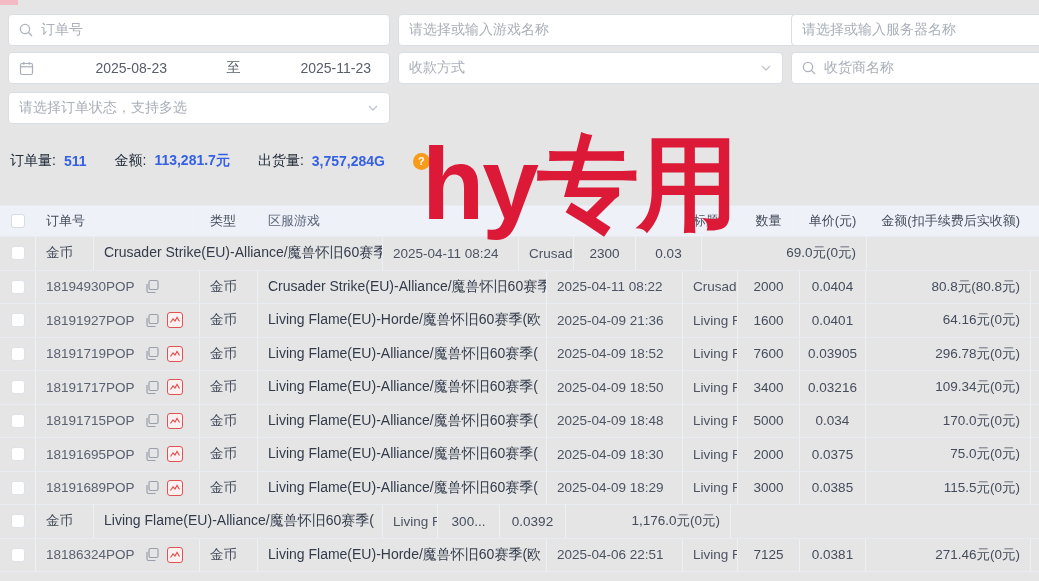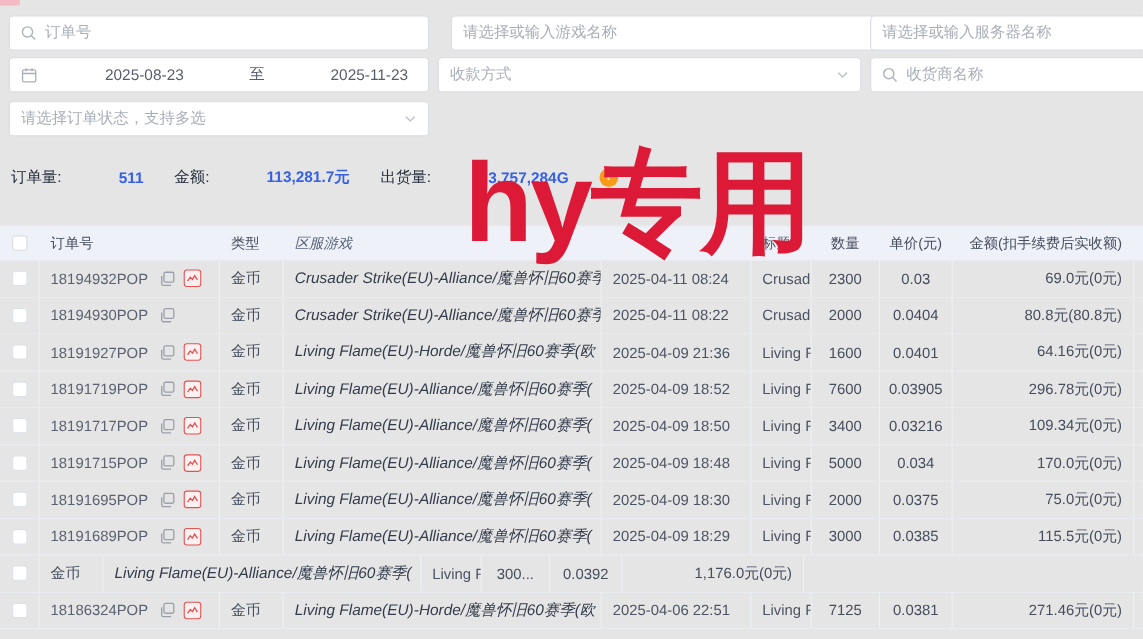--- a/index.html
+++ b/index.html
@@ -11,54 +11,54 @@
   .corner-frag { position:absolute; left:0; top:0; width:18px; height:5px; background:#f4bac4; }
 
   
   .fbox { position:absolute; height:32px; border:1px solid #d9dde4; border-radius:4px;
           display:flex; align-items:center; padding:0 10px; background:#fff; font-size:14px; }
   .fbox .ph { color:#a9aeb8; }
   .icon-left { margin-right:8px; display:flex; align-items:center; }
   .chev { margin-left:auto; display:flex; align-items:center; }
 
   .b-order   { left:8px;  top:14px; width:382px; }
-  .b-game    { left:398px; top:14px; width:458px;margin-left:12px; }
+  .b-game    { left:398px; top:14px; width:458px; }
   .b-server  { left:791px; top:14px; width:300px; }
   .b-date    { left:8px;  top:52px; width:382px;gap:46px; }
   .b-pay     { left:398px; top:52px; width:385px; }
   .b-merch   { left:791px; top:52px; width:300px; }
   .b-status  { left:8px;  top:92px; width:382px;gap:32px; }
 
   .date-seg { flex:1; text-align:center; color:#575e6a; }
   .date-sep { color:#575e6a; padding:0 6px; }
 
   
   .stats { position:absolute; left:10px; top:152px; display:flex; align-items:center; font-size:14px; }
-  .stat { display:flex; align-items:center; margin-right:28px;gap:44px; }
+  .stat { display:flex; align-items:center; margin-right:28px; }
   .stat .lbl { color:#222b3a; }
   .stat .v { color:#3560e4; font-weight:700; margin-left:8px; }
   .help { width:17px; height:17px; border-radius:50%; background:#f79b19; color:#fff;
           font-size:11px; font-weight:700; display:flex; align-items:center; justify-content:center; }
 
   
   .watermark { position:absolute; left:422px; top:128px; z-index:6;
                font-size:102px; font-weight:800; letter-spacing:-2px;
                color:#dc1a38; line-height:1.1; white-space:nowrap; pointer-events:none; }
 
   
   .tbl { position:absolute; left:0; top:205px; width:1062px; font-size:13.5px; }
   .tr { display:flex; width:1062px; height:33.5px; border-bottom:1px solid #e8ebf1; }
   .tr.head { height:32px; background:#eef1f8; border-top:1px solid #e8ebf1; color:#5a6578; font-size:13px; }
   .td { display:flex; align-items:center; padding:0 10px; border-right:1px solid #edf0f5;
         overflow:hidden; white-space:nowrap; flex:none; color:#454d5c; }
   .td:last-child { border-right:none; }
   .c0 { width:36px; justify-content:center; padding:0; }
   .c1 { width:164px; }
   .c2 { width:58px; }
-  .c3 { width:289px; color:#333b4b; font-size:14px;font-style:italic; }
+  .c3 { width:289px; color:#333b4b; font-size:14px; }
   .c4 { width:136px; color:#4c5362; }
   .c5 { width:55px; color:#4c5362; }
   .c6 { width:62px; justify-content:center; }
   .c7 { width:66px; justify-content:center; }
   .c8 { width:165px; justify-content:flex-end; }
   .c9 { width:31px; }
   .head .c3 { font-size:13px; color:#5a6578; }
   .head .c8 { justify-content:flex-end; }
 
   .ordno { color:#5a6170; margin-right:10px; }
@@ -172,36 +172,20 @@
         <div class="td c6">数量</div>
         <div class="td c7">单价(元)</div>
         <div class="td c8">金额(扣手续费后实收额)</div>
         <div class="td c9"></div>
       </div>
     <div id="body-rows">
         <div class="tr">
           <div class="td c0">
             <div class="cbx"></div>
           </div>
-          <div class="td c1">
-            <span class="ordno">18194932POP</span>
-            <span class="rowicons">
-              <span style="display: flex;">
-                <svg width="15" height="15" viewBox="0 0 15 15" fill="none">
-                  <rect x="4" y="1.5" width="9" height="9" rx="1.5" stroke="#9aa0ab" stroke-width="1.2"></rect>
-                  <path d="M10.5 13.5 H3.5 A1.5 1.5 0 0 1 2 12 V5" stroke="#9aa0ab" stroke-width="1.2" fill="none"></path>
-                </svg>
-              </span>
-              <span class="imgico">
-                <svg width="10" height="8" viewBox="0 0 10 8" fill="none">
-                  <polyline points="0.5,6.5 3,3 5,5 7,1.5 9.5,5.5" stroke="#e05353" stroke-width="1.2" fill="none"></polyline>
-                </svg>
-              </span>
-            </span>
-          </div>
           <div class="td c2">金币</div>
           <div class="td c3">Crusader Strike(EU)-Alliance/魔兽怀旧60赛季</div>
           <div class="td c4">2025-04-11 08:24</div>
           <div class="td c5">Crusade</div>
           <div class="td c6">2300</div>
           <div class="td c7">0.03</div>
           <div class="td c8">69.0元(0元)</div>
           <div class="td c9"></div>
         </div>
         <div class="tr">

